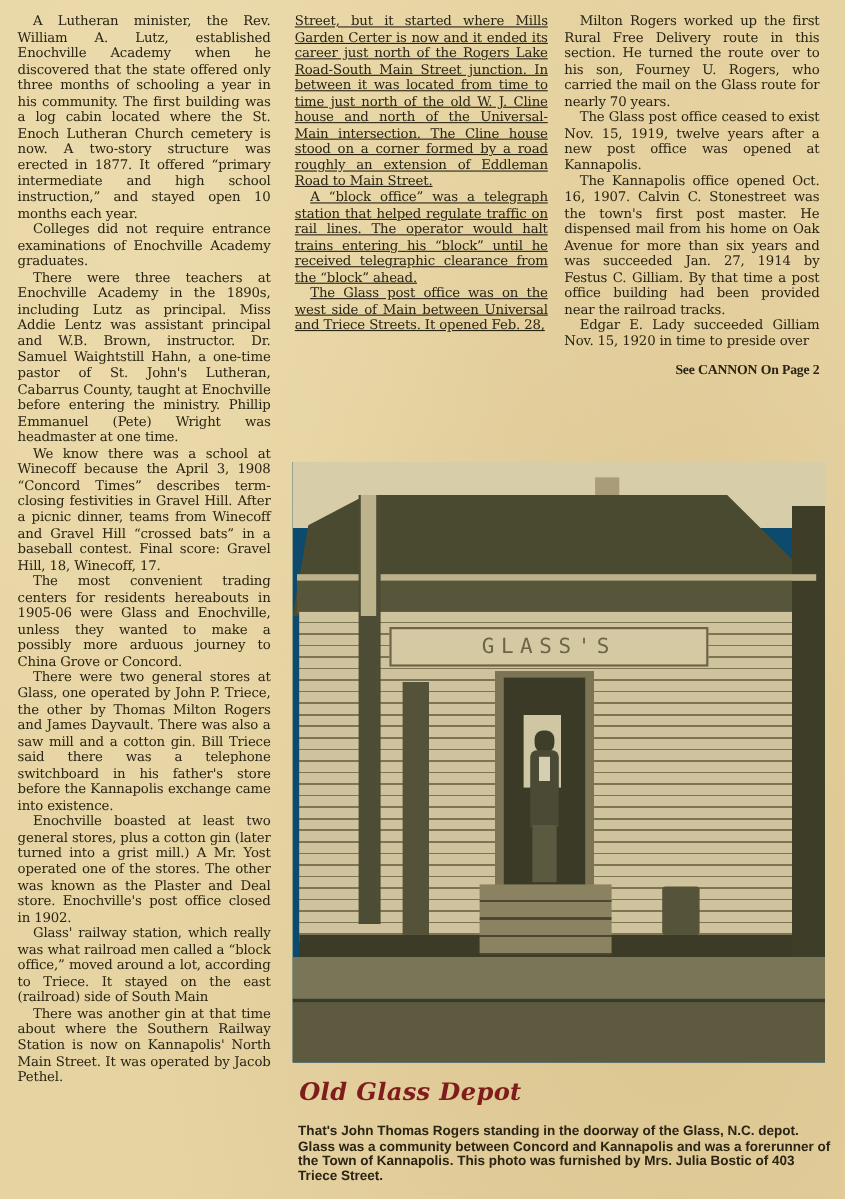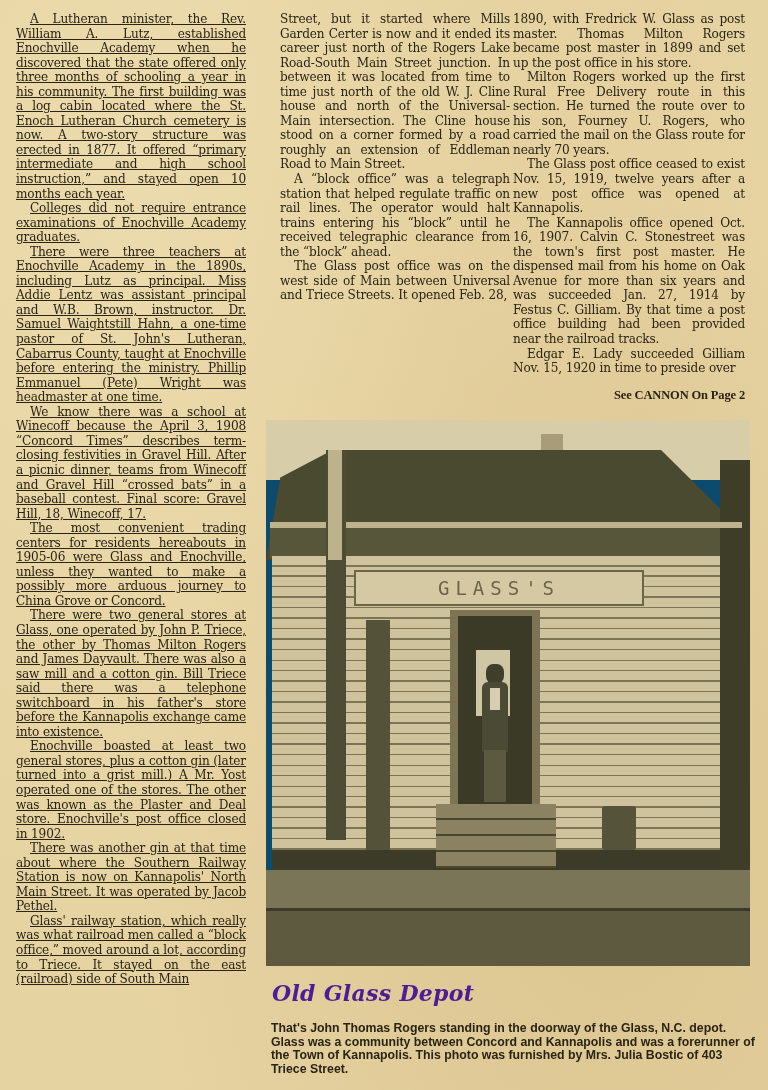--- a/index.html
+++ b/index.html
@@ -15,22 +15,22 @@
     color: #2a2414;
   }
   .col {
     position: absolute;
     font-size: 12.1px;
     line-height: 14.55px;
     text-align: justify;
     letter-spacing: -0.15px;
   }
   .col p { margin: 0; text-indent: 14px; }
-  #col1 { left: 16px; top: 12px; width: 230px; text-decoration: underline; }
-  #col2 { left: 280px; top: 12px; width: 230px; }
+  #col1 { left: 16px; top: 12px; width: 230px; }
+  #col2 { left: 268px; top: 12px; width: 230px; text-decoration: underline; }
   #col3 { left: 513px; top: 12px; width: 232px; }
   .see-more {
     text-align: right; text-indent: 0 !important;
     font-weight: bold; margin-top: 12px !important;
     font-family: "Liberation Serif", serif; font-size: 12.5px;
   }
   
   #photo {
     position: absolute; left: 266px; top: 420px; width: 484px; height: 546px;
     background: #0c4a6e; overflow: hidden;
@@ -70,51 +70,50 @@
   }
   .foundation { position:absolute; left:6px; top:430px; width:448px; height:20px; background:#3c3b28; }
   .barrel { position:absolute; left:336px; top:386px; width:34px; height:44px; background:#55533a; border-radius:3px; }
   .platform { position:absolute; left:0; top:450px; width:484px; height:40px; background:#7a7556; }
   .rail { position:absolute; left:0; top:488px; width:484px; height:3px; background:#3b3a28; }
   .ground { position:absolute; left:0; top:491px; width:484px; height:55px; background:#5d5a40; }
 
   #caption-title {
     position:absolute; left:272px; top:980px;
     font-family:"DejaVu Serif", serif; font-style:italic; font-weight:bold;
-    font-size:22px; color:#4c1d95; letter-spacing:0.3px;
+    font-size:22px; color:#7f1d1d; letter-spacing:0.3px;
   }
   #caption-text {
     position:absolute; left:271px; top:1022px; width:486px;
     font-family:Liberation Sans, sans-serif; font-weight:bold;
     font-size:12.3px; line-height:13.6px; color:#2a2414;
   }
 </style>
 </head>
 <body>
 
 <div id="col1" class="col">
   <p>A Lutheran minister, the Rev. William A. Lutz, established Enochville Academy when he discovered that the state offered only three months of schooling a year in his community. The first building was a log cabin located where the St. Enoch Lutheran Church cemetery is now. A two-story structure was erected in 1877. It offered “primary intermediate and high school instruction,” and stayed open 10 months each year.</p>
   <p>Colleges did not require entrance examinations of Enochville Academy graduates.</p>
   <p>There were three teachers at Enochville Academy in the 1890s, including Lutz as principal. Miss Addie Lentz was assistant principal and W.B. Brown, instructor. Dr. Samuel Waightstill Hahn, a one-time pastor of St. John's Lutheran, Cabarrus County, taught at Enochville before entering the ministry. Phillip Emmanuel (Pete) Wright was headmaster at one time.</p>
   <p>We know there was a school at Winecoff because the April 3, 1908 “Concord Times” describes term-closing festivities in Gravel Hill. After a picnic dinner, teams from Winecoff and Gravel Hill “crossed bats” in a baseball contest. Final score: Gravel Hill, 18, Winecoff, 17.</p>
   <p>The most convenient trading centers for residents hereabouts in 1905-06 were Glass and Enochville, unless they wanted to make a possibly more arduous journey to China Grove or Concord.</p>
   <p>There were two general stores at Glass, one operated by John P. Triece, the other by Thomas Milton Rogers and James Dayvault. There was also a saw mill and a cotton gin. Bill Triece said there was a telephone switchboard in his father's store before the Kannapolis exchange came into existence.</p>
   <p>Enochville boasted at least two general stores, plus a cotton gin (later turned into a grist mill.) A Mr. Yost operated one of the stores. The other was known as the Plaster and Deal store. Enochville's post office closed in 1902.</p>
+  <p>Glass' railway station, which really was what railroad men called a “block office,” moved around a lot, according to Triece. It stayed on the east (railroad) side of South Main</p>
   <p>There was another gin at that time about where the Southern Railway Station is now on Kannapolis' North Main Street. It was operated by Jacob Pethel.</p>
-  <p>Glass' railway station, which really was what railroad men called a “block office,” moved around a lot, according to Triece. It stayed on the east (railroad) side of South Main</p>
 </div>
 
 <div id="col2" class="col">
   <p style="text-indent:0">Street, but it started where Mills Garden Certer is now and it ended its career just north of the Rogers Lake Road-South Main Street junction. In between it was located from time to time just north of the old W. J. Cline house and north of the Universal-Main intersection. The Cline house stood on a corner formed by a road roughly an extension of Eddleman Road to Main Street.</p>
   <p>A “block office” was a telegraph station that helped regulate traffic on rail lines. The operator would halt trains entering his “block” until he received telegraphic clearance from the “block” ahead.</p>
   <p>The Glass post office was on the west side of Main between Universal and Triece Streets. It opened Feb. 28,</p>
 </div>
 
 <div id="col3" class="col">
-  <p style="text-indent:0">1890, with Fredrick W. Glass as post master. Thomas Milton Rogers became post master in 1899 and set up the post office in his store.</p>
   <p>Milton Rogers worked up the first Rural Free Delivery route in this section. He turned the route over to his son, Fourney U. Rogers, who carried the mail on the Glass route for nearly 70 years.</p>
   <p>The Glass post office ceased to exist Nov. 15, 1919, twelve years after a new post office was opened at Kannapolis.</p>
   <p>The Kannapolis office opened Oct. 16, 1907. Calvin C. Stonestreet was the town's first post master. He dispensed mail from his home on Oak Avenue for more than six years and was succeeded Jan. 27, 1914 by Festus C. Gilliam. By that time a post office building had been provided near the railroad tracks.</p>
   <p>Edgar E. Lady succeeded Gilliam Nov. 15, 1920 in time to preside over</p>
   <p class="see-more">See CANNON On Page 2</p>
 </div>
 
 <div id="photo">
   <div class="sky"></div>
   <div class="chimney"></div>

